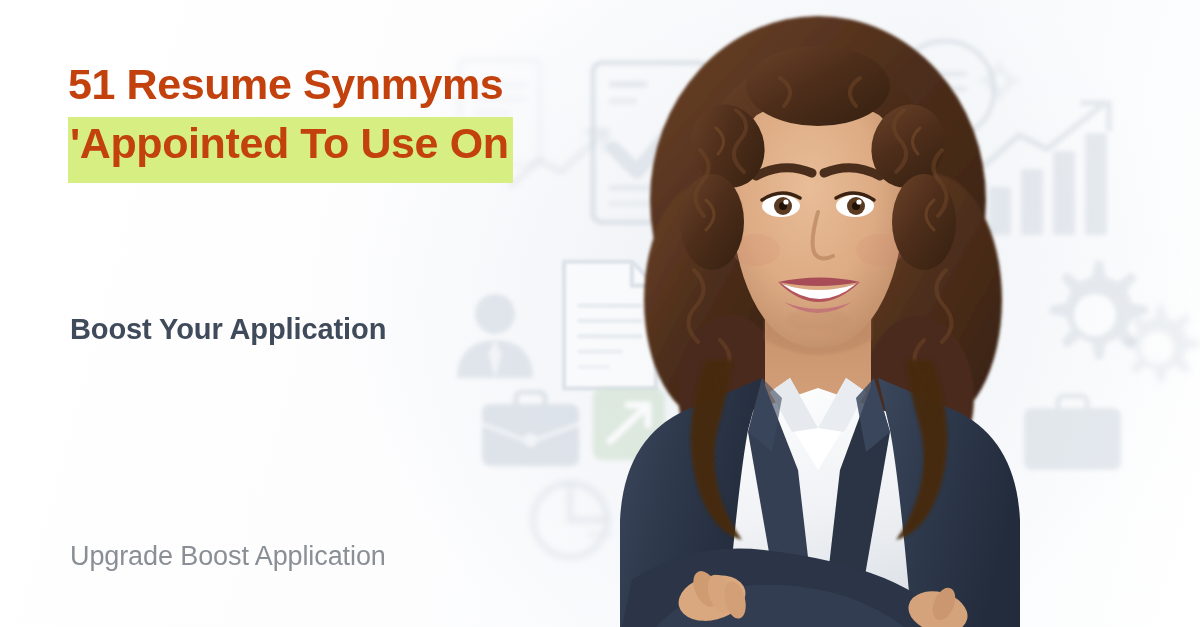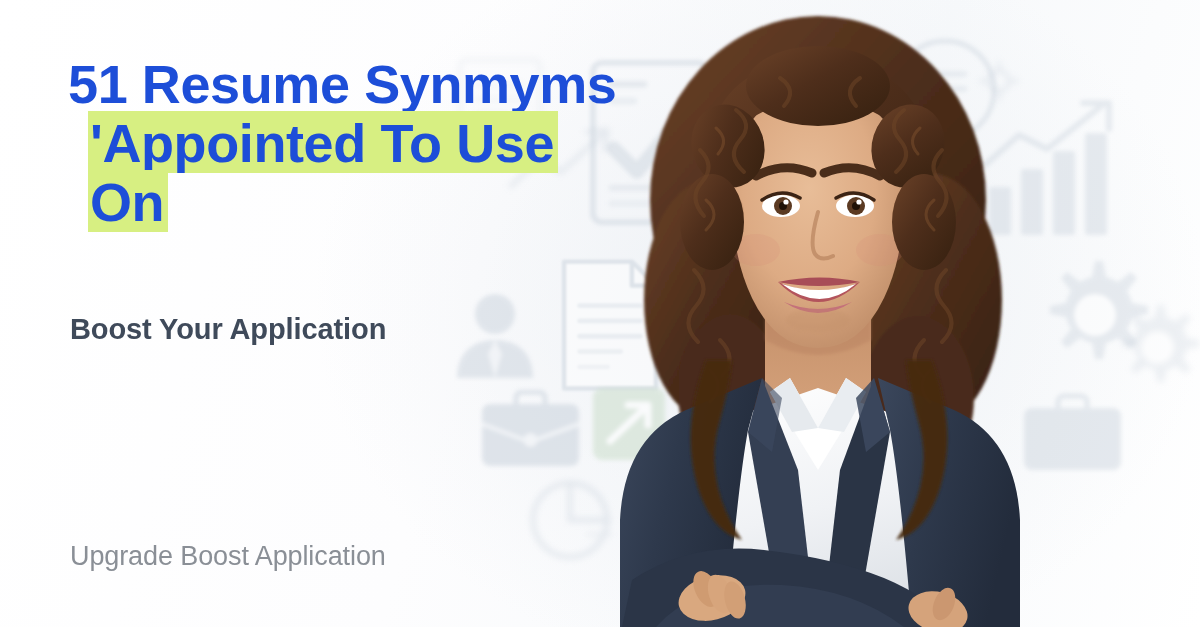--- a/index.html
+++ b/index.html
@@ -64,35 +64,34 @@
     width: 560px;
     height: 627px;
     z-index: 9;
   }
 
   .headline {
     position: absolute;
     top: 55px;
     left: 0;
     width: 560px;
-    font-size: 54px;
+    font-size: 43px;
     line-height: 59px;
     font-weight: 700;
     letter-spacing: -0.4px;
-    color: #1d4ed8;
+    color: #c2410c;
   }
   .headline .ln { display: block; white-space: pre; }
   .headline .hl-wrap { display: block; }
   .headline .hl {
     background: #d7ef82;
     box-decoration-break: clone;
     -webkit-box-decoration-break: clone;
-    padding: 2px 4px 0 2px;
+    padding: 2px 4px 16px 2px;
     display: inline;
-    margin-left: 20px;
   }
 
   .subtitle {
     position: absolute;
     top: 310px;
     left: 2px;
     font-size: 29px;
     line-height: 38px;
     font-weight: 700;
     color: #3f4a5a;

